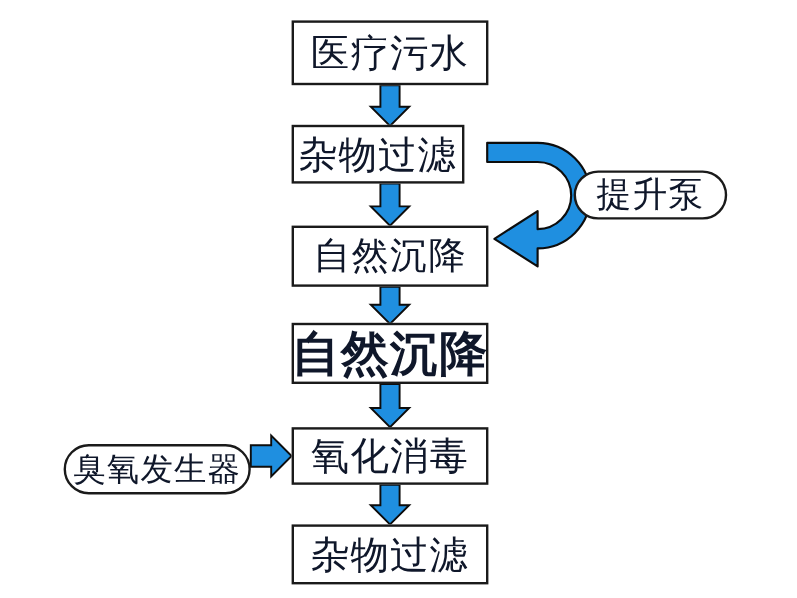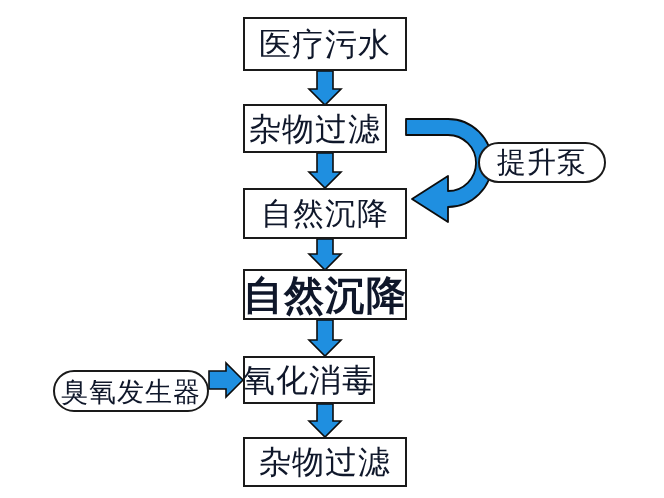--- a/index.html
+++ b/index.html
@@ -99,21 +99,21 @@
   </div>
 
   <div class="node process" style="left:243px; top:269px; width:164px; height:51px; font-size:40px;font-weight:bold;">
     <span class="node-label">自然沉降</span>
   </div>
 
   <div class="node terminal" style="left:53px; top:370px; width:156px; height:42px; font-size:27px;">
     <span class="node-label">臭氧发生器</span>
   </div>
 
-  <div class="node process" style="left:243px; top:356px; width:132px; height:48px; font-size:32px;">
+  <div class="node process" style="left:243px; top:356px; width:164px; height:48px; font-size:32px;">
     <span class="node-label">氧化消毒</span>
   </div>
 
   <div class="node process" style="left:243px; top:437px; width:164px; height:50px; font-size:32px;">
     <span class="node-label">杂物过滤</span>
   </div>
 
 </div>
 
 </body></html>

